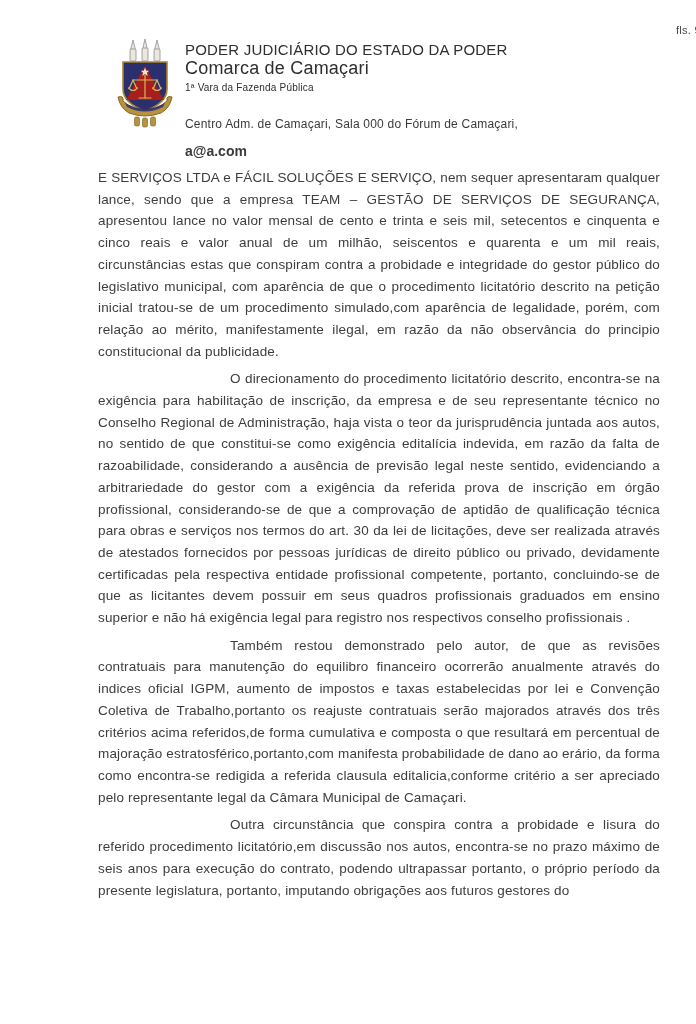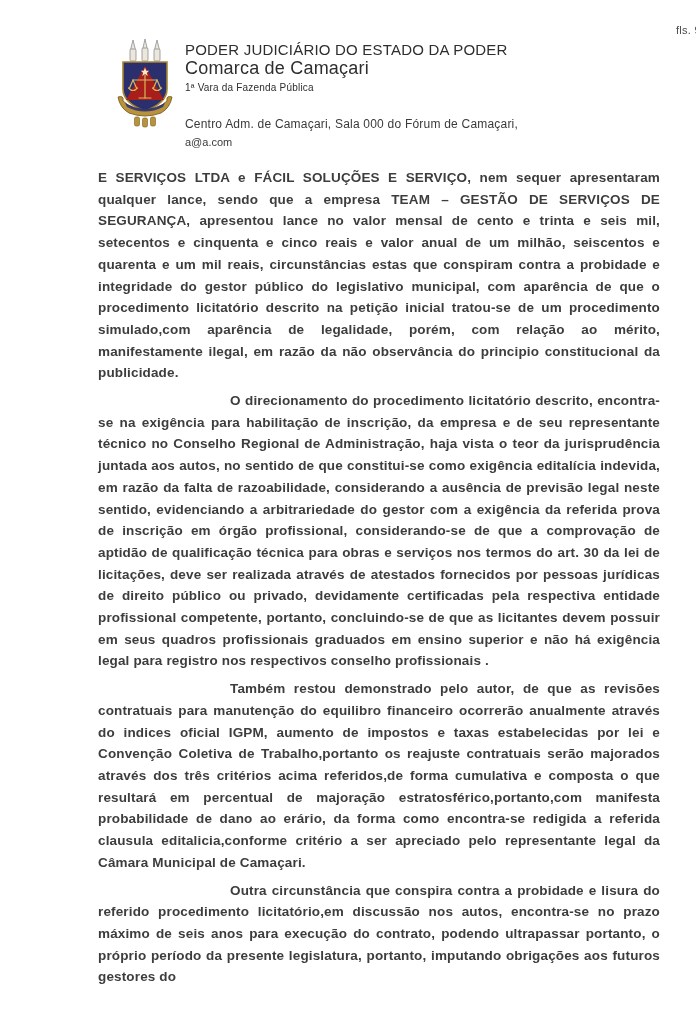--- a/index.html
+++ b/index.html
@@ -26,29 +26,29 @@
     position:absolute; left:185px; top:40px; width:333px;
     color:#2e2e2e;
   }
   .court   { font-size:15px;   line-height:19px; letter-spacing:0.2px; white-space:nowrap; }
   .comarca { font-size:18px;   line-height:19px; letter-spacing:0.2px; }
   .vara    { font-size:10px; line-height:20px; letter-spacing:0.2px; margin-bottom:20px; }
   .addr {
     font-size:12px; line-height:13.4px; letter-spacing:0.2px; color:#3a3a3a;
   }
   .addr.just { text-align:justify; text-align-last:justify; }
-  .email { font-size:11px; line-height:13.4px; margin-top:5px; color:#3a3a3a; }
+  .email { font-size:14px; line-height:13.4px; margin-top:14px; color:#3a3a3a;font-weight:bold; }
   .doc-body {
     position:absolute; left:98px; top:167px; width:562px;
     font-size:13.5px; line-height:21.7px;
     text-align:justify;
     letter-spacing:0.15px;
     color:#3d3d3d;
   }
-  .doc-body p { margin:0 0 6px 0;font-weight:bold; }
+  .doc-body p { margin:0 0 6px 0; }
   .doc-body p.indent { text-indent:132px; }
 </style>
 </head>
 <body>
 
 <div class="page">
 
   <div class="fls">fls. 9</div>
 
   <svg class="emblem" viewBox="0 0 68 92" xmlns="http://www.w3.org/2000/svg" aria-hidden="true">

